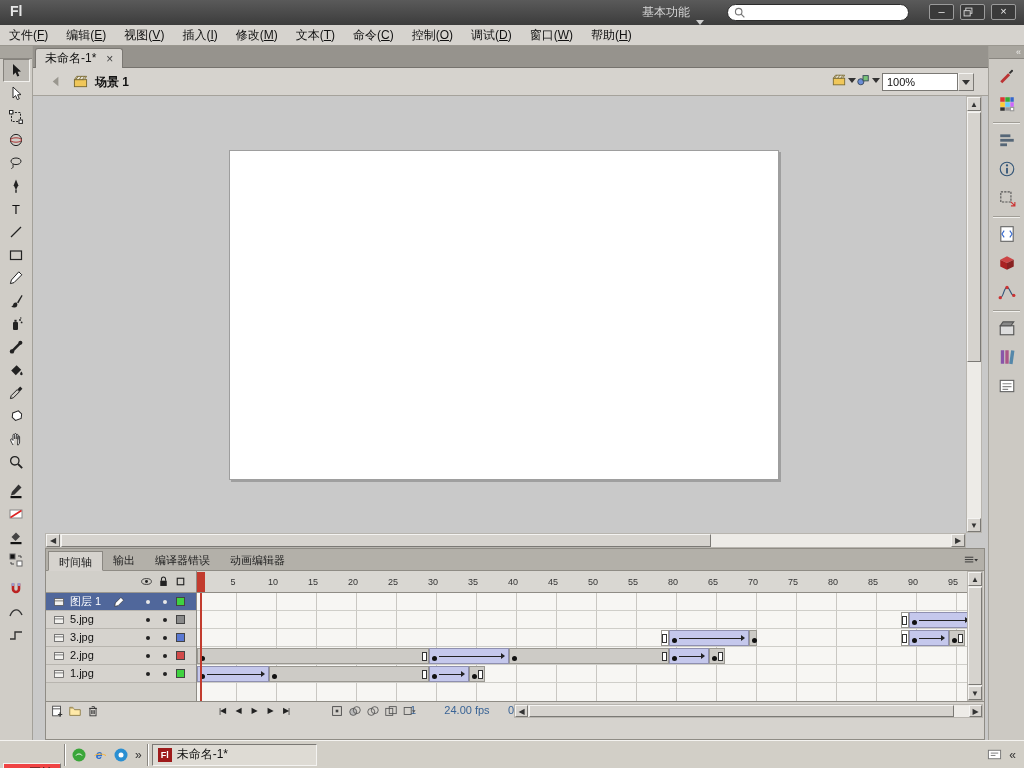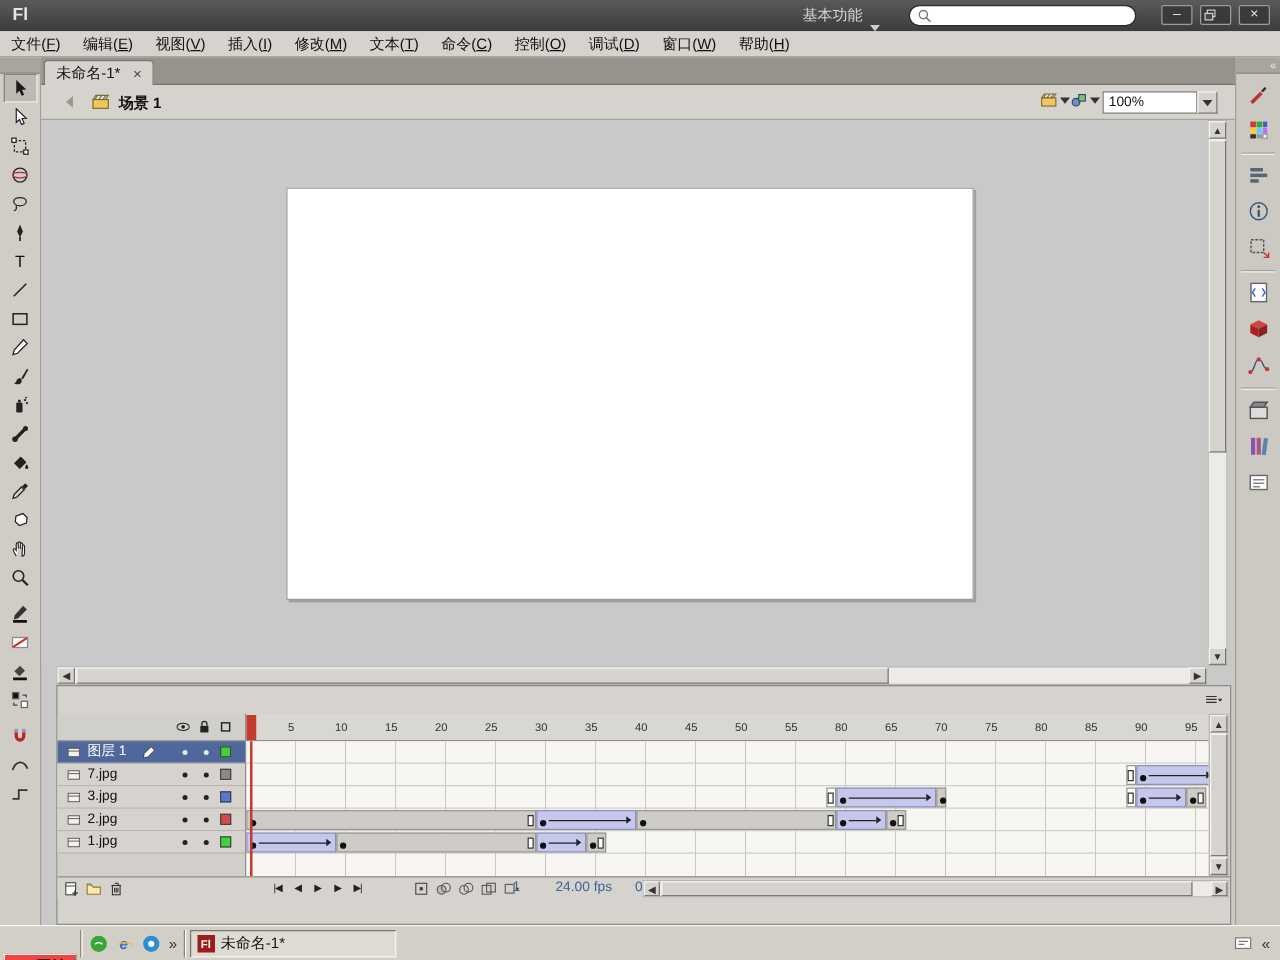--- a/index.html
+++ b/index.html
@@ -378,20 +378,26 @@
       <div class="sb-btn" style="left:0;bottom:0;width:14px;height:14px;line-height:13px;">▼</div>
     </div>
 
     <div id="canvas-hscroll" class="sb-track">
       <div class="sb-btn" style="left:0;top:0;width:14px;height:13px;line-height:12px;">◀</div>
       <div class="sb-thumb" style="left:15px;top:0;width:650px;height:13px;"></div>
       <div class="sb-btn" style="right:0;top:0;width:14px;height:13px;line-height:12px;">▶</div>
     </div>
 
     <div id="timeline">
+      <div id="tl-tabs">
+          <div class="tl-tab active">时间轴</div>
+          <div class="tl-tab">输出</div>
+          <div class="tl-tab">编译器错误</div>
+          <div class="tl-tab">动画编辑器</div>
+        </div>
       <span class="panel-menu" id="tl-menu-ic">
           <svg width="15" height="15" viewBox="0 0 16 16">
             <path d="M2 4.5h9M2 7h9M2 9.5h9" stroke="#333"></path>
             <path d="M12 6.5h4l-2 2.5z" fill="#333"></path>
           </svg>
         </span>
 
       <div id="tl-body">
         <div id="tl-layercol">
           <div id="tl-layerhead">
@@ -431,21 +437,21 @@
                 <span class="col-dot d2"></span>
                 <span class="layer-swatch" style="background:#3fd23f"></span>
               </div>
               <div class="layer-row">
                 <span class="layer-ic">
                   <svg width="12" height="12" viewBox="0 0 16 16">
                     <rect x="2" y="3.5" width="12" height="9" fill="#f2f1ee" stroke="#555"></rect>
                     <path d="M2 6.5h12" stroke="#555"></path>
                   </svg>
                 </span>
-                <span class="layer-name">7.jpg</span>
+                <span class="layer-name">5.jpg</span>
                 <span class="col-dot d1"></span>
                 <span class="col-dot d2"></span>
                 <span class="layer-swatch" style="background:#8a8a8a"></span>
               </div>
               <div class="layer-row">
                 <span class="layer-ic">
                   <svg width="12" height="12" viewBox="0 0 16 16">
                     <rect x="2" y="3.5" width="12" height="9" fill="#f2f1ee" stroke="#555"></rect>
                     <path d="M2 6.5h12" stroke="#555"></path>
                   </svg>

